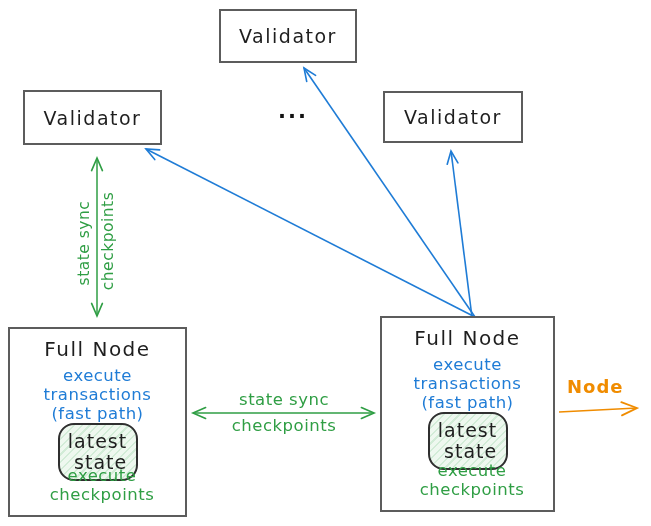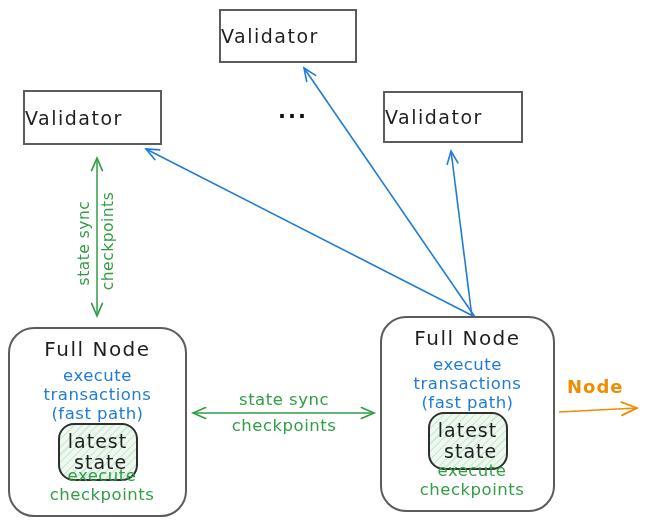--- a/index.html
+++ b/index.html
@@ -13,25 +13,25 @@
   .canvas{
     position:relative;width:651px;height:526px;background:#ffffff;
     font-family:"DejaVu Sans",sans-serif;color:var(--ink);overflow:hidden;
   }
   .overlay{position:absolute;left:0;top:0;width:651px;height:526px;pointer-events:none;}
   .box{
     position:absolute;background:#fff;border:2px solid var(--border);
     box-sizing:border-box;
   }
   .validator{
-    display:flex;align-items:center;justify-content:flex-start;
+    display:flex;align-items:center;justify-content:center;
     font-size:19px;letter-spacing:1.5px;
   }
   .fullnode{
-    display:flex;flex-direction:column;align-items:center;border-radius:26px;
+    display:flex;flex-direction:column;align-items:center;
   }
   .fn-title{font-size:20px;letter-spacing:1.5px;margin-top:8px;}
   .fn-blue{color:var(--blue);font-size:16.5px;line-height:1.16;text-align:center;letter-spacing:.5px;}
   .fn-blue.first{margin-top:5px;}
   .state-box{
     width:80px;height:58px;border:2px solid #2f2f2f;border-radius:16px;
     box-sizing:border-box;
     background:repeating-linear-gradient(135deg,#eef8ef 0px,#eef8ef 4px,#d2ecd7 4px,#d2ecd7 5.5px);
     display:flex;align-items:center;justify-content:center;
     font-size:19px;line-height:1.12;white-space:pre-line;text-align:right;letter-spacing:1px;

